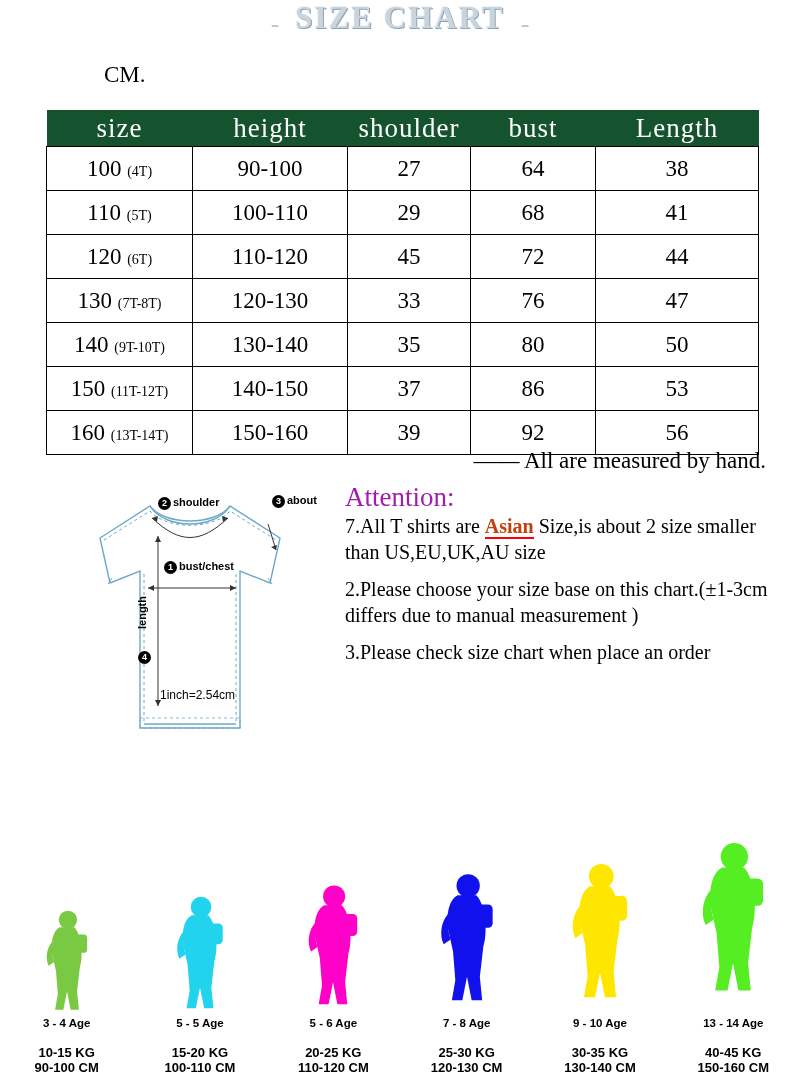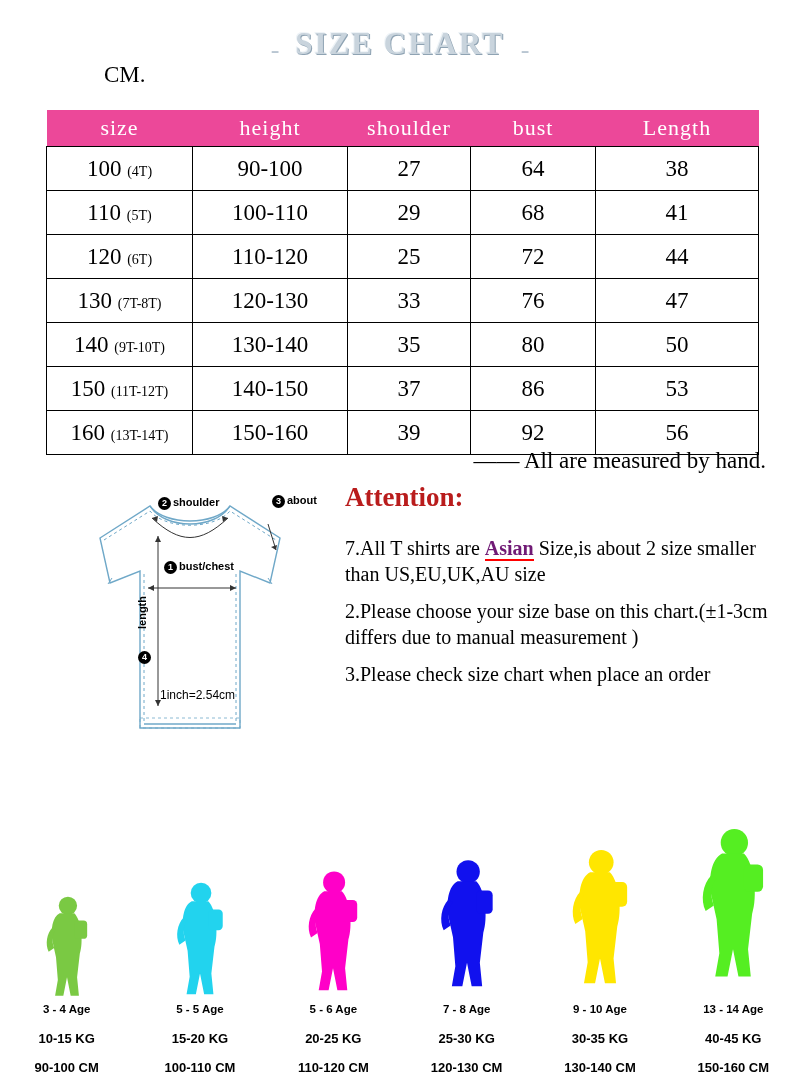--- a/index.html
+++ b/index.html
@@ -12,21 +12,20 @@
     background: #ffffff;
     font-family: "Liberation Serif", serif;
     color: #000000;
     position: relative;
     overflow: hidden;
   }
 
   
   .title-row {
     text-align: center;
-    padding-top: 26px;
     height: 40px;
   }
   .title-text {
     font-family: "Liberation Serif", serif;
     font-size: 31px;
     font-weight: bold;
     letter-spacing: 2px;
     color: #c9d4dd;
     text-shadow: 1px 1px 0 #8fa3b3, -1px -1px 0 #eef3f7;
   }
@@ -51,24 +50,24 @@
     left: 46px;
     top: 110px;
     width: 712px;
   }
   table.size-chart {
     border-collapse: collapse;
     width: 712px;
     table-layout: fixed;
   }
   table.size-chart th {
-    background: #ec4899;
+    background: #14532d;
     color: #ffffff;
     font-weight: normal;
-    font-size: 22px;
+    font-size: 27px;
     letter-spacing: 1px;
     height: 34px;
     font-family: "Liberation Serif", serif;
   }
   table.size-chart td {
     border: 1px solid #000000;
     text-align: center;
     height: 41px;
     font-size: 23px;
     font-family: "Liberation Serif", serif;
@@ -135,34 +134,34 @@
     color: #000;
   }
 
   .attention-box {
     position: absolute;
     left: 345px;
     top: 4px;
     width: 430px;
   }
   .attention-title {
-    color: #b91c1c;
+    color: #a21caf;
     font-size: 27px;
-    font-weight: bold;
-    font-family: "Liberation Serif", serif;
-    margin-bottom: 22px;
+    font-weight: normal;
+    font-family: "Liberation Serif", serif;
+    margin-bottom: 0;
   }
   .attention-item {
     font-size: 20px;
     font-family: "Liberation Serif", serif;
     line-height: 1.32;
     margin-bottom: 10px;
   }
   .asian {
-    color: #701a75;
+    color: #c2410c;
     font-weight: bold;
     border-bottom: 2px solid #ff0000;
   }
 
   
   .kids {
     position: absolute;
     left: 0;
     top: 775px;
     width: 800px;
@@ -185,21 +184,21 @@
   .kid-age {
     font-family: "Liberation Sans", sans-serif;
     font-size: 11.5px;
     font-weight: bold;
     margin-bottom: 16px;
   }
   .kid-kg {
     font-family: "Liberation Sans", sans-serif;
     font-size: 13px;
     font-weight: bold;
-    margin-bottom: 14px;
+    margin-bottom: 0;
   }
   .kid-cm {
     font-family: "Liberation Sans", sans-serif;
     font-size: 13px;
     font-weight: bold;
   }
 </style>
 </head>
 <body>
 
@@ -240,21 +239,21 @@
       <tr>
         <td><span class="size-main">110</span> <span class="size-sub">(5T)</span></td>
         <td>100-110</td>
         <td>29</td>
         <td>68</td>
         <td>41</td>
       </tr>
       <tr>
         <td><span class="size-main">120</span> <span class="size-sub">(6T)</span></td>
         <td>110-120</td>
-        <td>25</td>
+        <td>45</td>
         <td>72</td>
         <td>44</td>
       </tr>
       <tr>
         <td><span class="size-main">130</span> <span class="size-sub">(7T-8T)</span></td>
         <td>120-130</td>
         <td>33</td>
         <td>76</td>
         <td>47</td>
       </tr>

